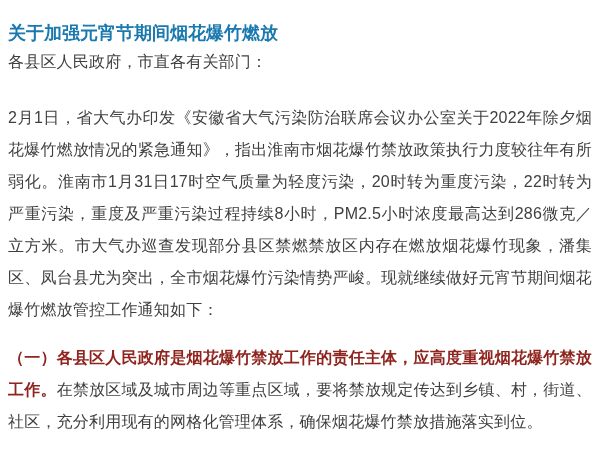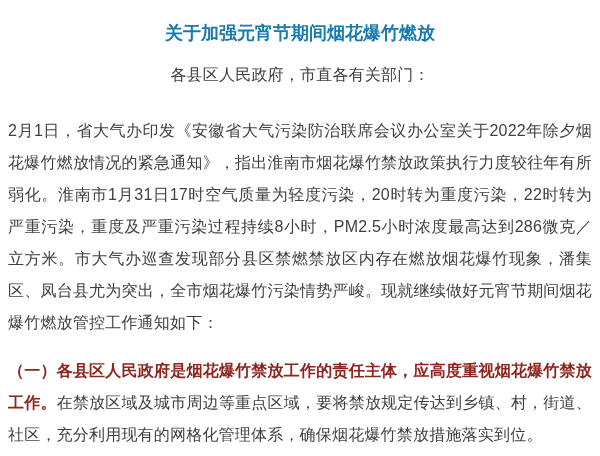--- a/index.html
+++ b/index.html
@@ -14,36 +14,35 @@
     font-family: "Liberation Sans", "DejaVu Sans", sans-serif;
     color: #3f3f3f;
   }
   .page {
     padding: 0 8px;
     box-sizing: border-box;
     width: 600px;
   }
   .notice-title {
     margin-top: 21px;
-    text-align: center;
+    text-align: left;
     color: #1a79ae;
     font-weight: 700;
     font-size: 18px;
     line-height: 25px;
   }
   .body-text {
     font-size: 16px;
     line-height: 32px;
     margin: 0;
     text-align: justify;
     letter-spacing: 0.2px;
   }
   .salutation {
-    margin-top: 13px;
-    text-align: center;
+    text-align: left;
   }
   .para-lead {
     margin-top: 24px;
   }
   .para-item {
     margin-top: 16px;
   }
   .emphasis {
     color: #8e241d;
     font-weight: 700;

